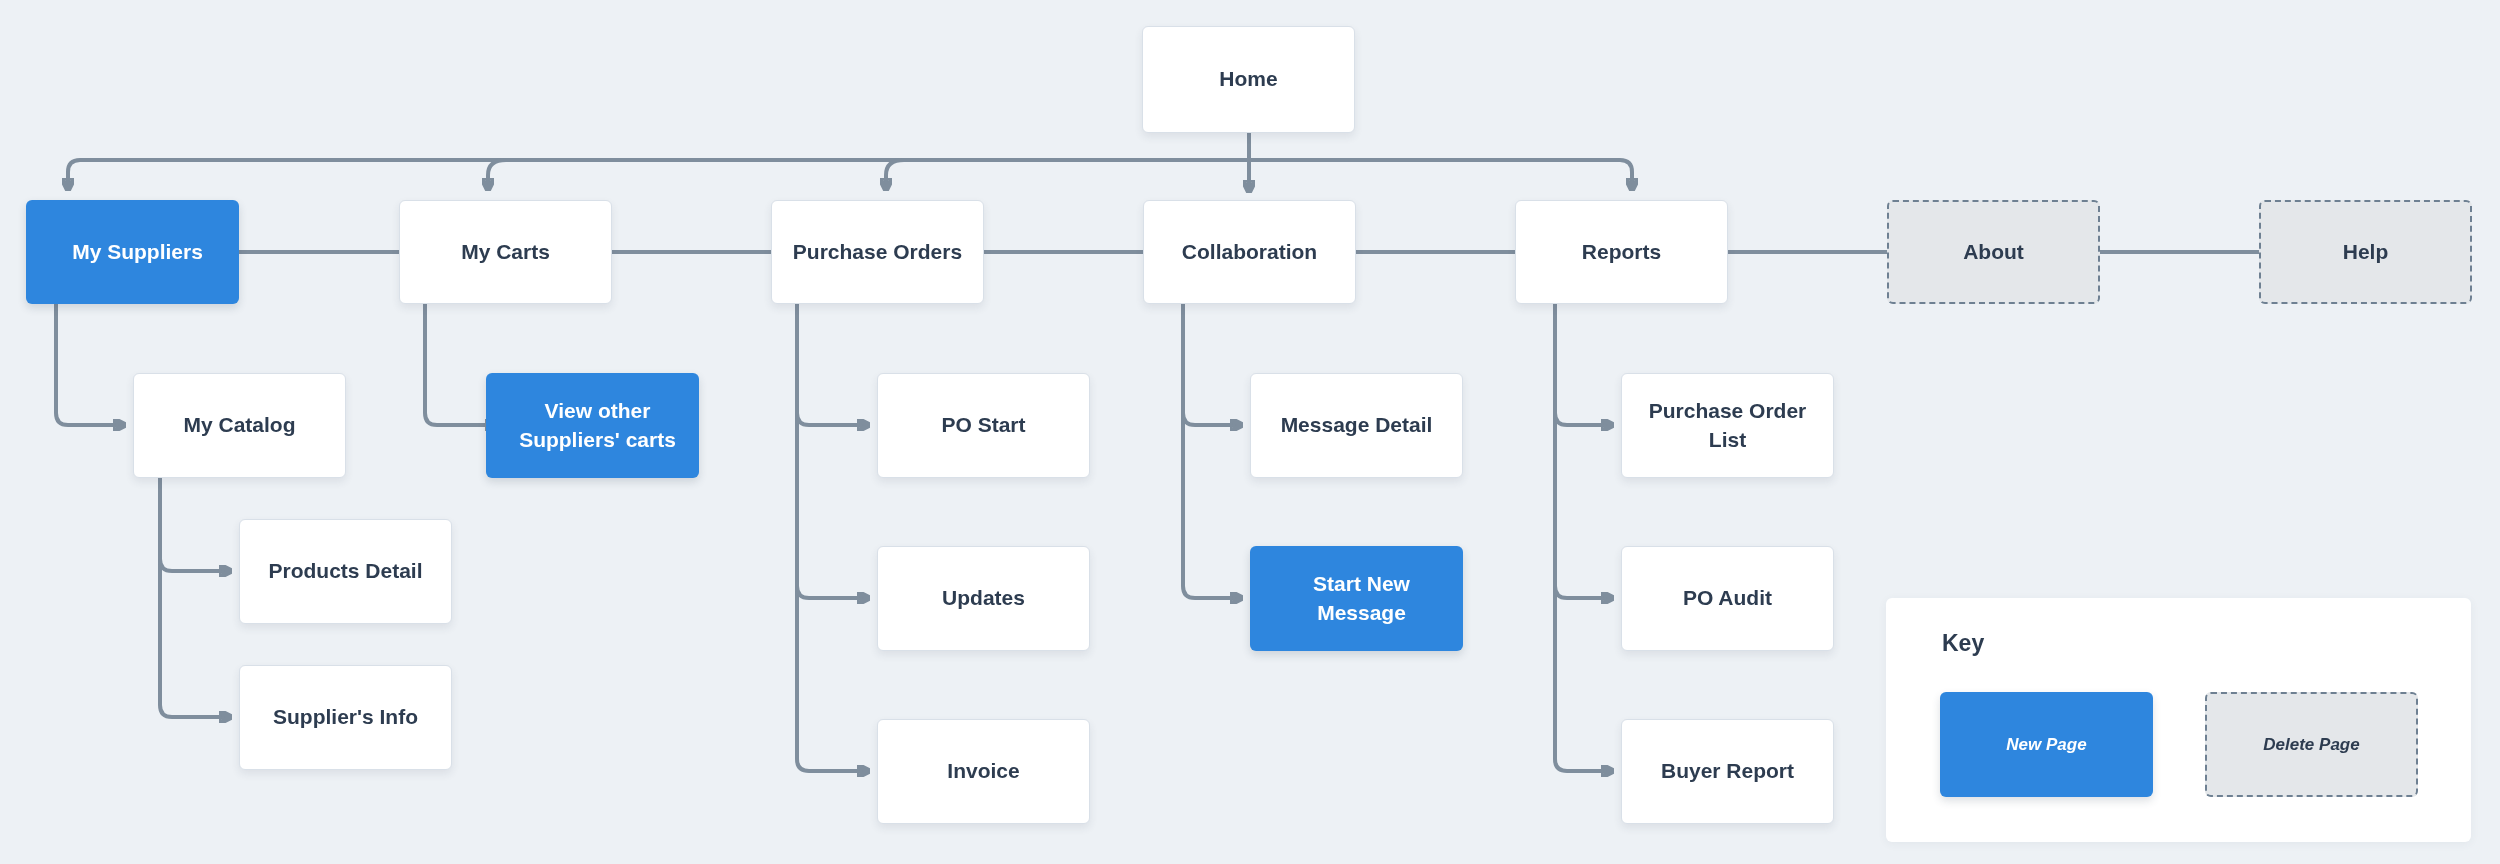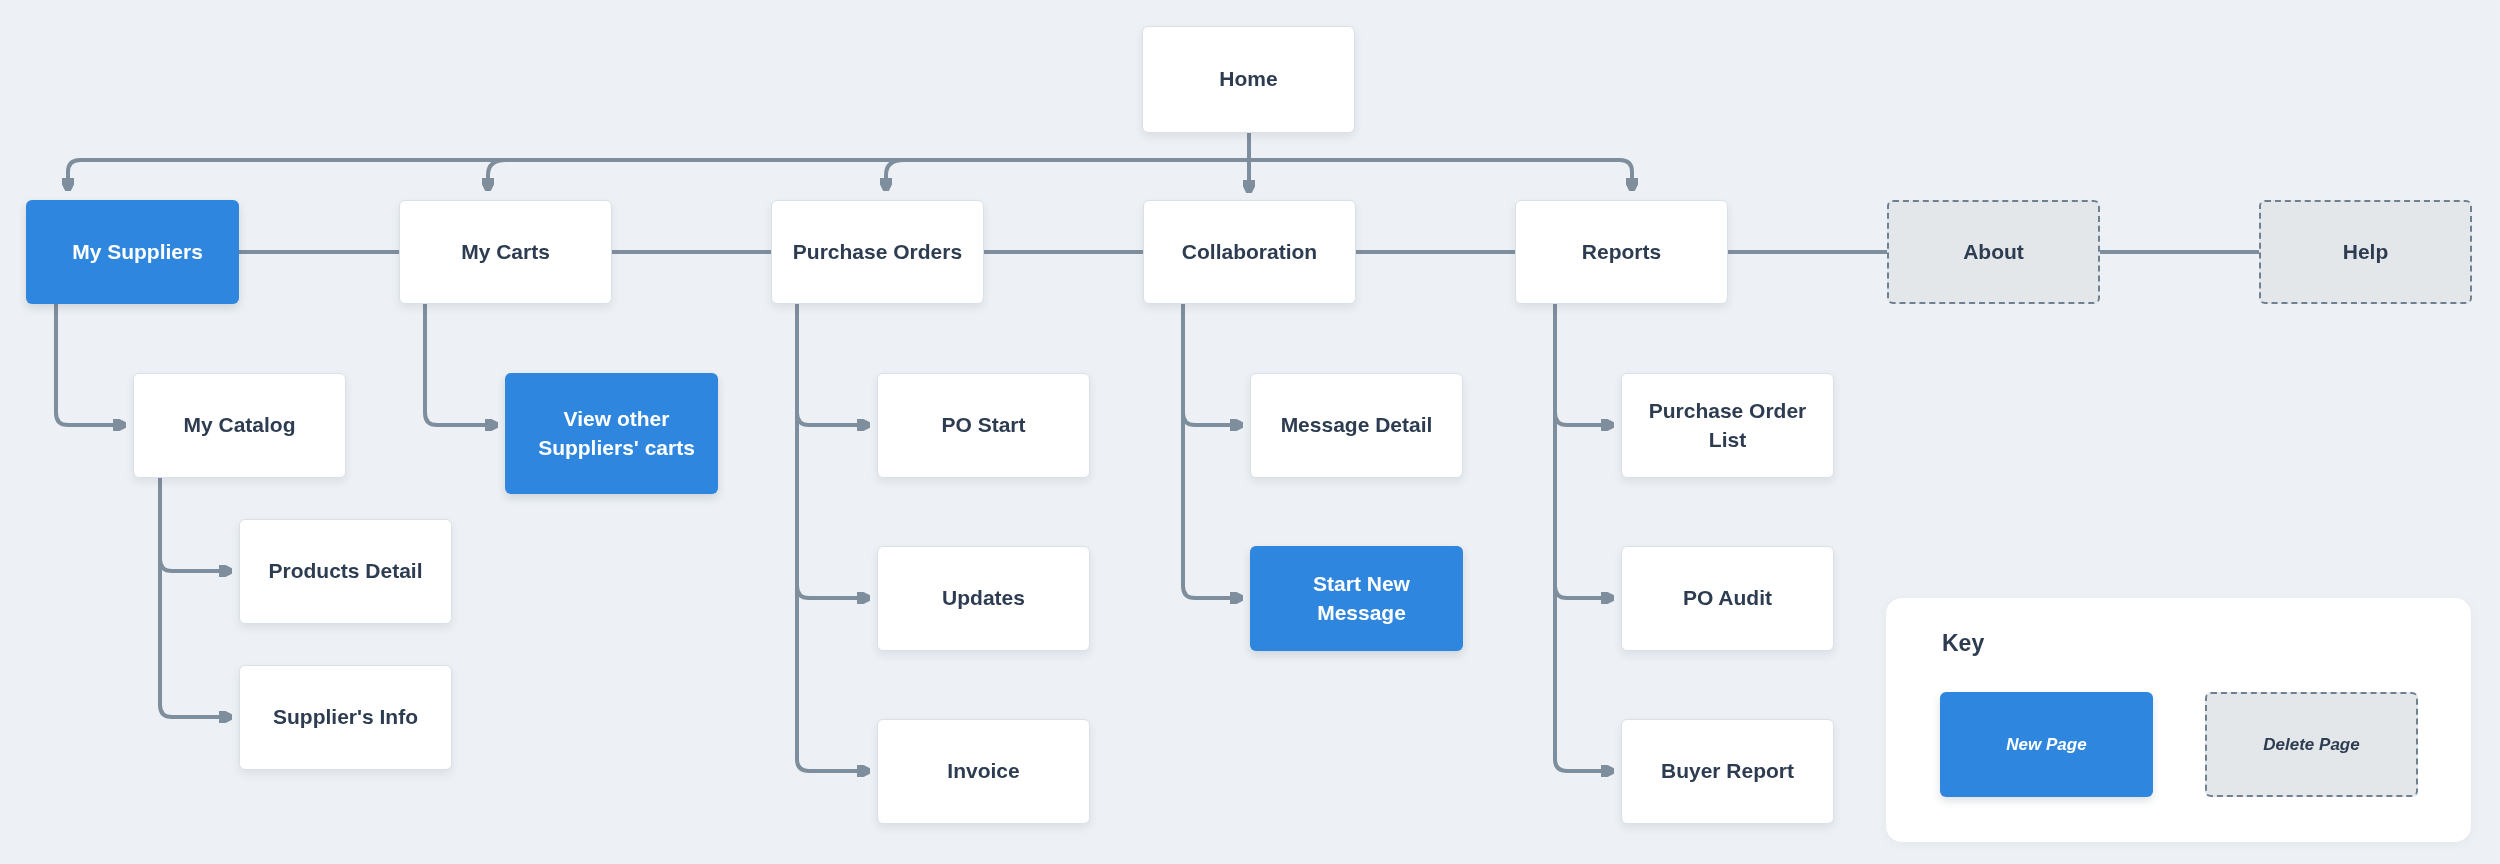--- a/index.html
+++ b/index.html
@@ -13,21 +13,21 @@
     position:absolute;display:flex;align-items:center;justify-content:center;
     width:213px;height:104px;background:#ffffff;border:1px solid #d9e0e8;
     border-radius:6px;box-shadow:0 4px 8px rgba(45,60,80,0.09);
     color:#2d3c50;font-size:21px;font-weight:600;text-align:center;
     line-height:1.35;box-sizing:border-box;padding:0 18px;cursor:default;
   }
   .node--blue{background:#2e86de;border:none;color:#ffffff;box-shadow:0 4px 8px rgba(45,60,80,0.16);padding-left:28px;}
   .node--dashed{background:#e4e7ea;border:2px dashed #6e8092;box-shadow:none;}
   .key-panel{
     position:absolute;left:1886px;top:598px;width:585px;height:244px;
-    background:#ffffff;border-radius:16px;box-shadow:0 2px 10px rgba(45,60,80,0.06);
+    background:#ffffff;border-radius:6px;box-shadow:0 2px 10px rgba(45,60,80,0.06);
   }
   .key-title{
     position:absolute;left:56px;top:32px;font-size:23px;font-weight:600;color:#2d3c50;
   }
   .key-sample{
     position:absolute;top:94px;width:213px;height:105px;border-radius:6px;
     display:flex;align-items:center;justify-content:center;
     font-size:17px;font-weight:600;box-sizing:border-box;font-style:italic;
   }
   .key-sample--new{left:54px;background:#2e86de;color:#ffffff;box-shadow:0 4px 8px rgba(45,60,80,0.16);}
@@ -96,21 +96,21 @@
   <div class="node node--dashed" style="left:2259px;top:200px">
     <span>Help</span>
   </div>
   <div class="node node--dashed" style="left:1887px;top:200px">
     <span>About</span>
   </div>
 
   <div class="node" style="left:133px;top:373px;height:105px">
     <span>My Catalog</span>
   </div>
-  <div class="node node--blue" style="left:505px;top:373px;height:121px">
+  <div class="node node--blue" style="left:486px;top:373px;height:105px">
     <span>View other Suppliers' carts</span>
   </div>
   <div class="node" style="left:877px;top:373px;height:105px">
     <span>PO Start</span>
   </div>
   <div class="node" style="left:1250px;top:373px;height:105px">
     <span>Message Detail</span>
   </div>
   <div class="node" style="left:1621px;top:373px;height:105px">
     <span>Purchase Order List</span>

